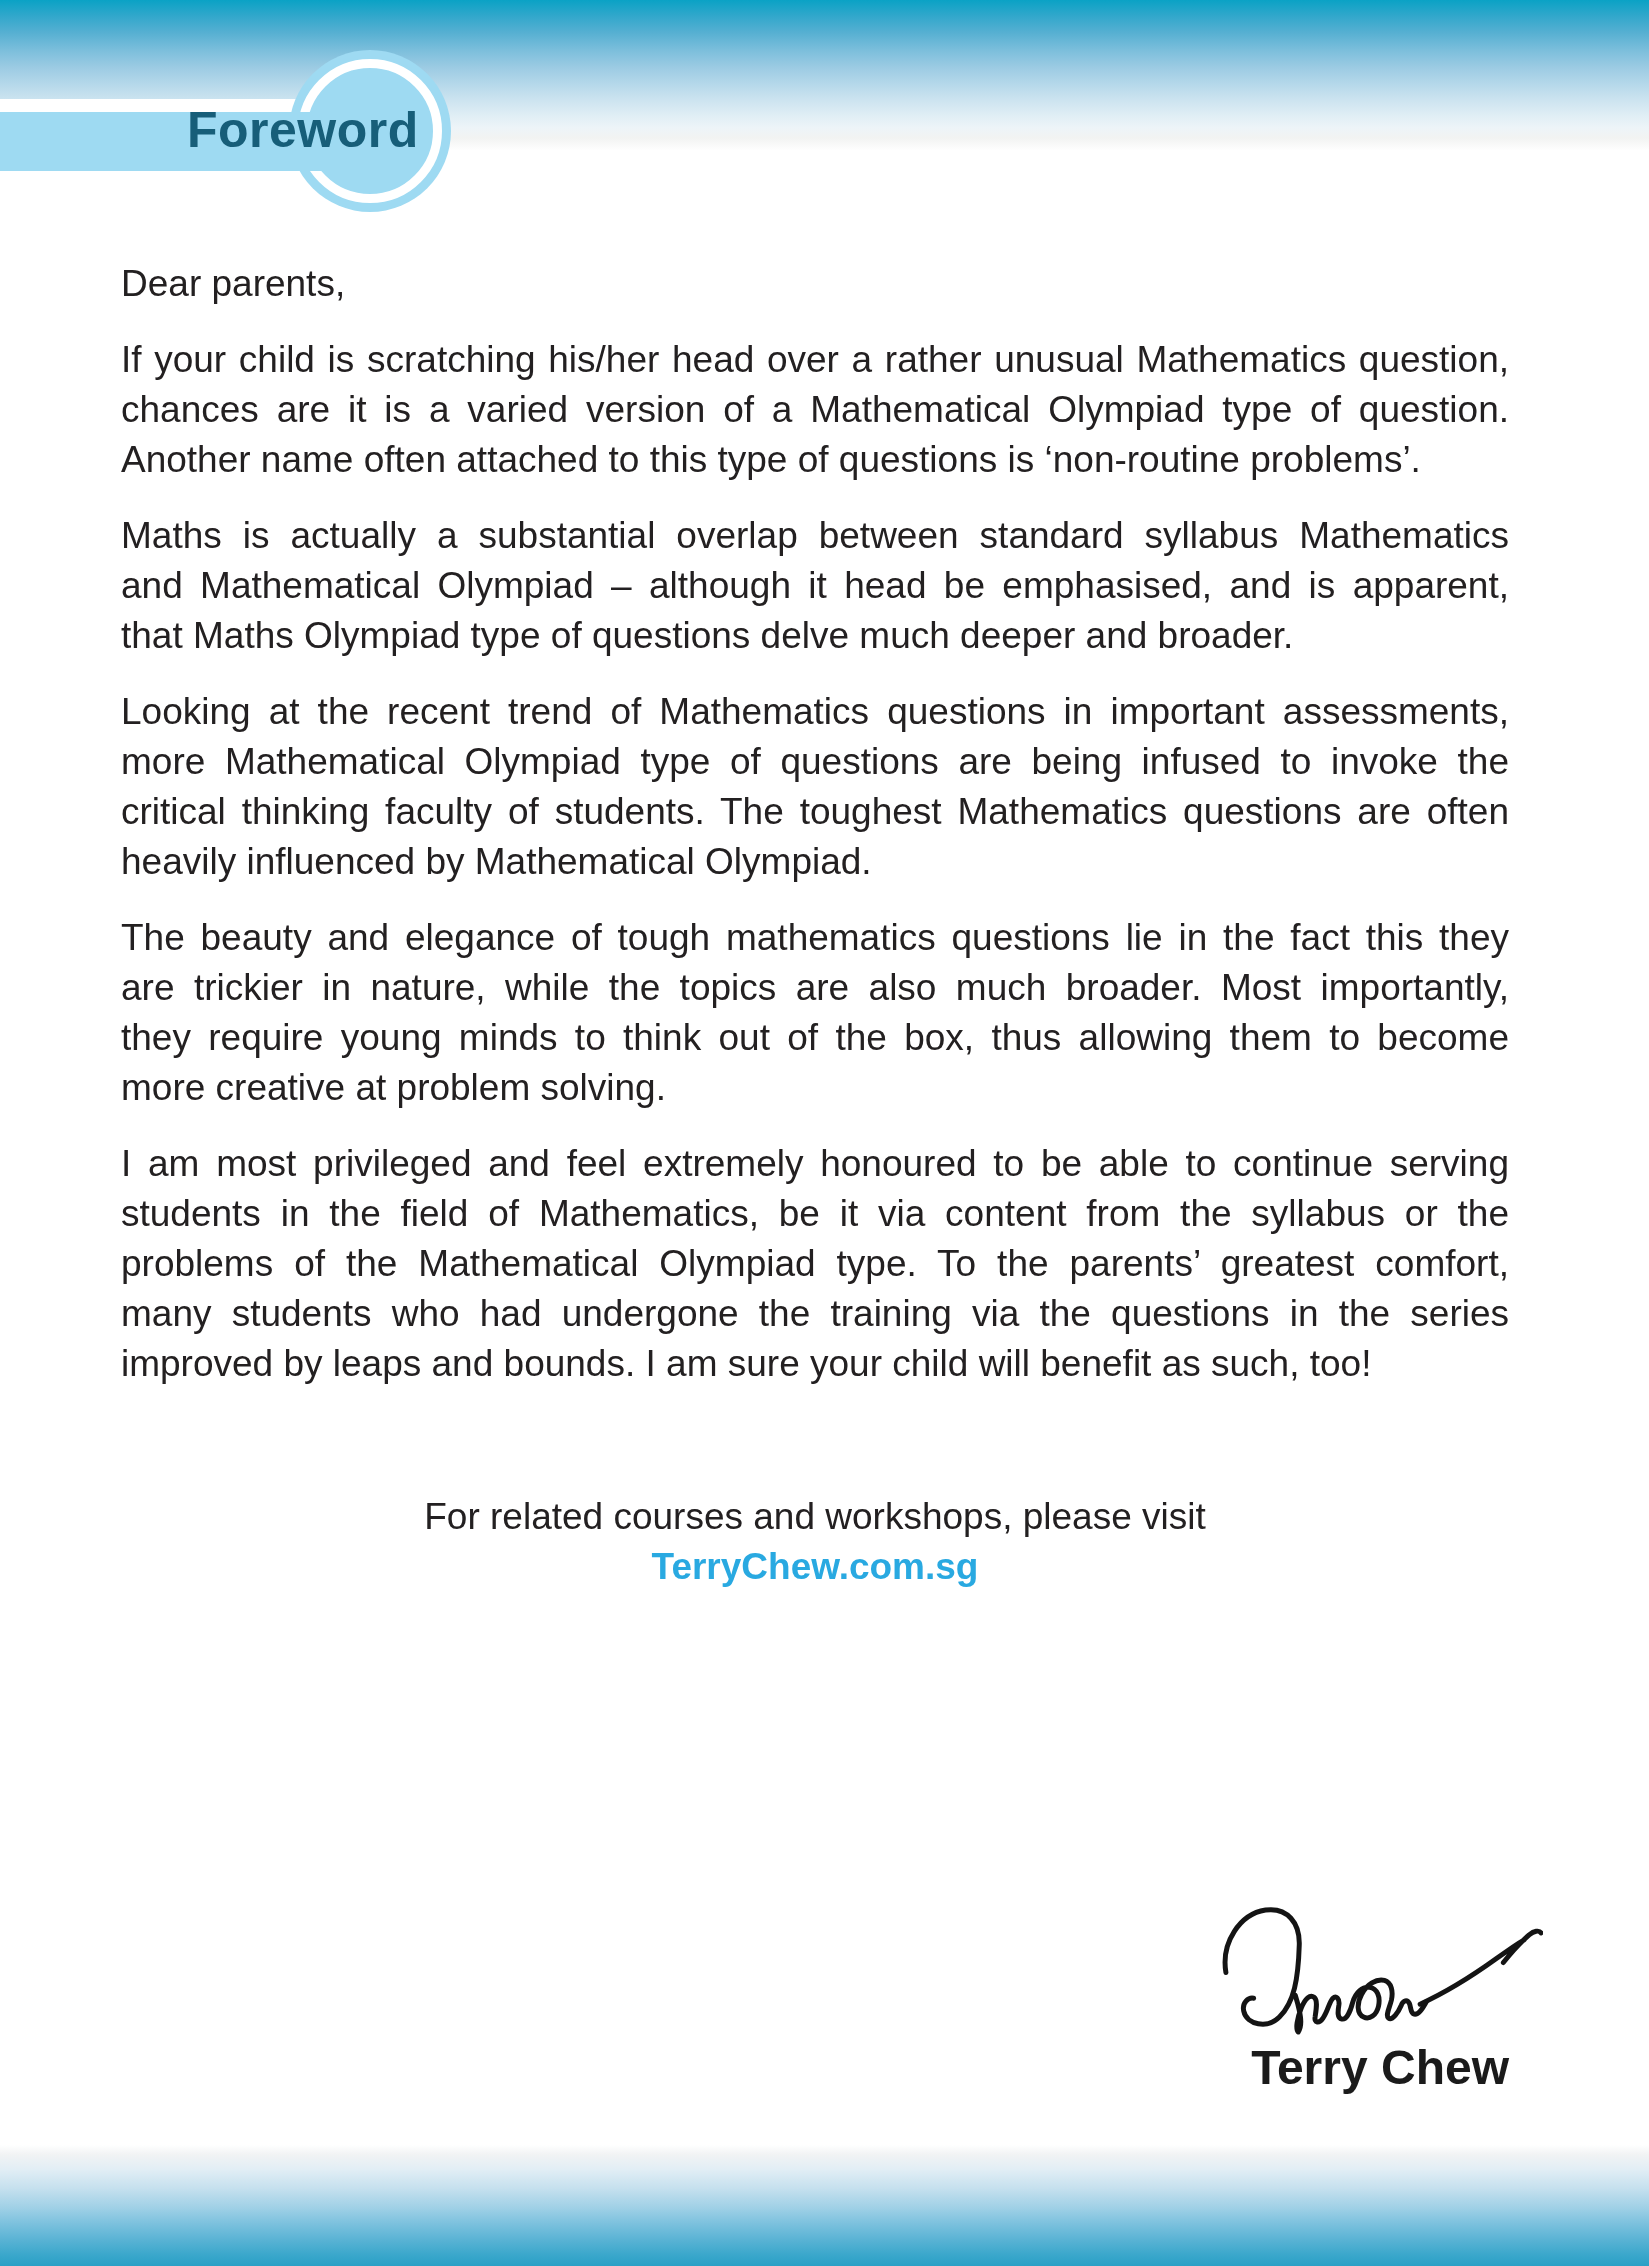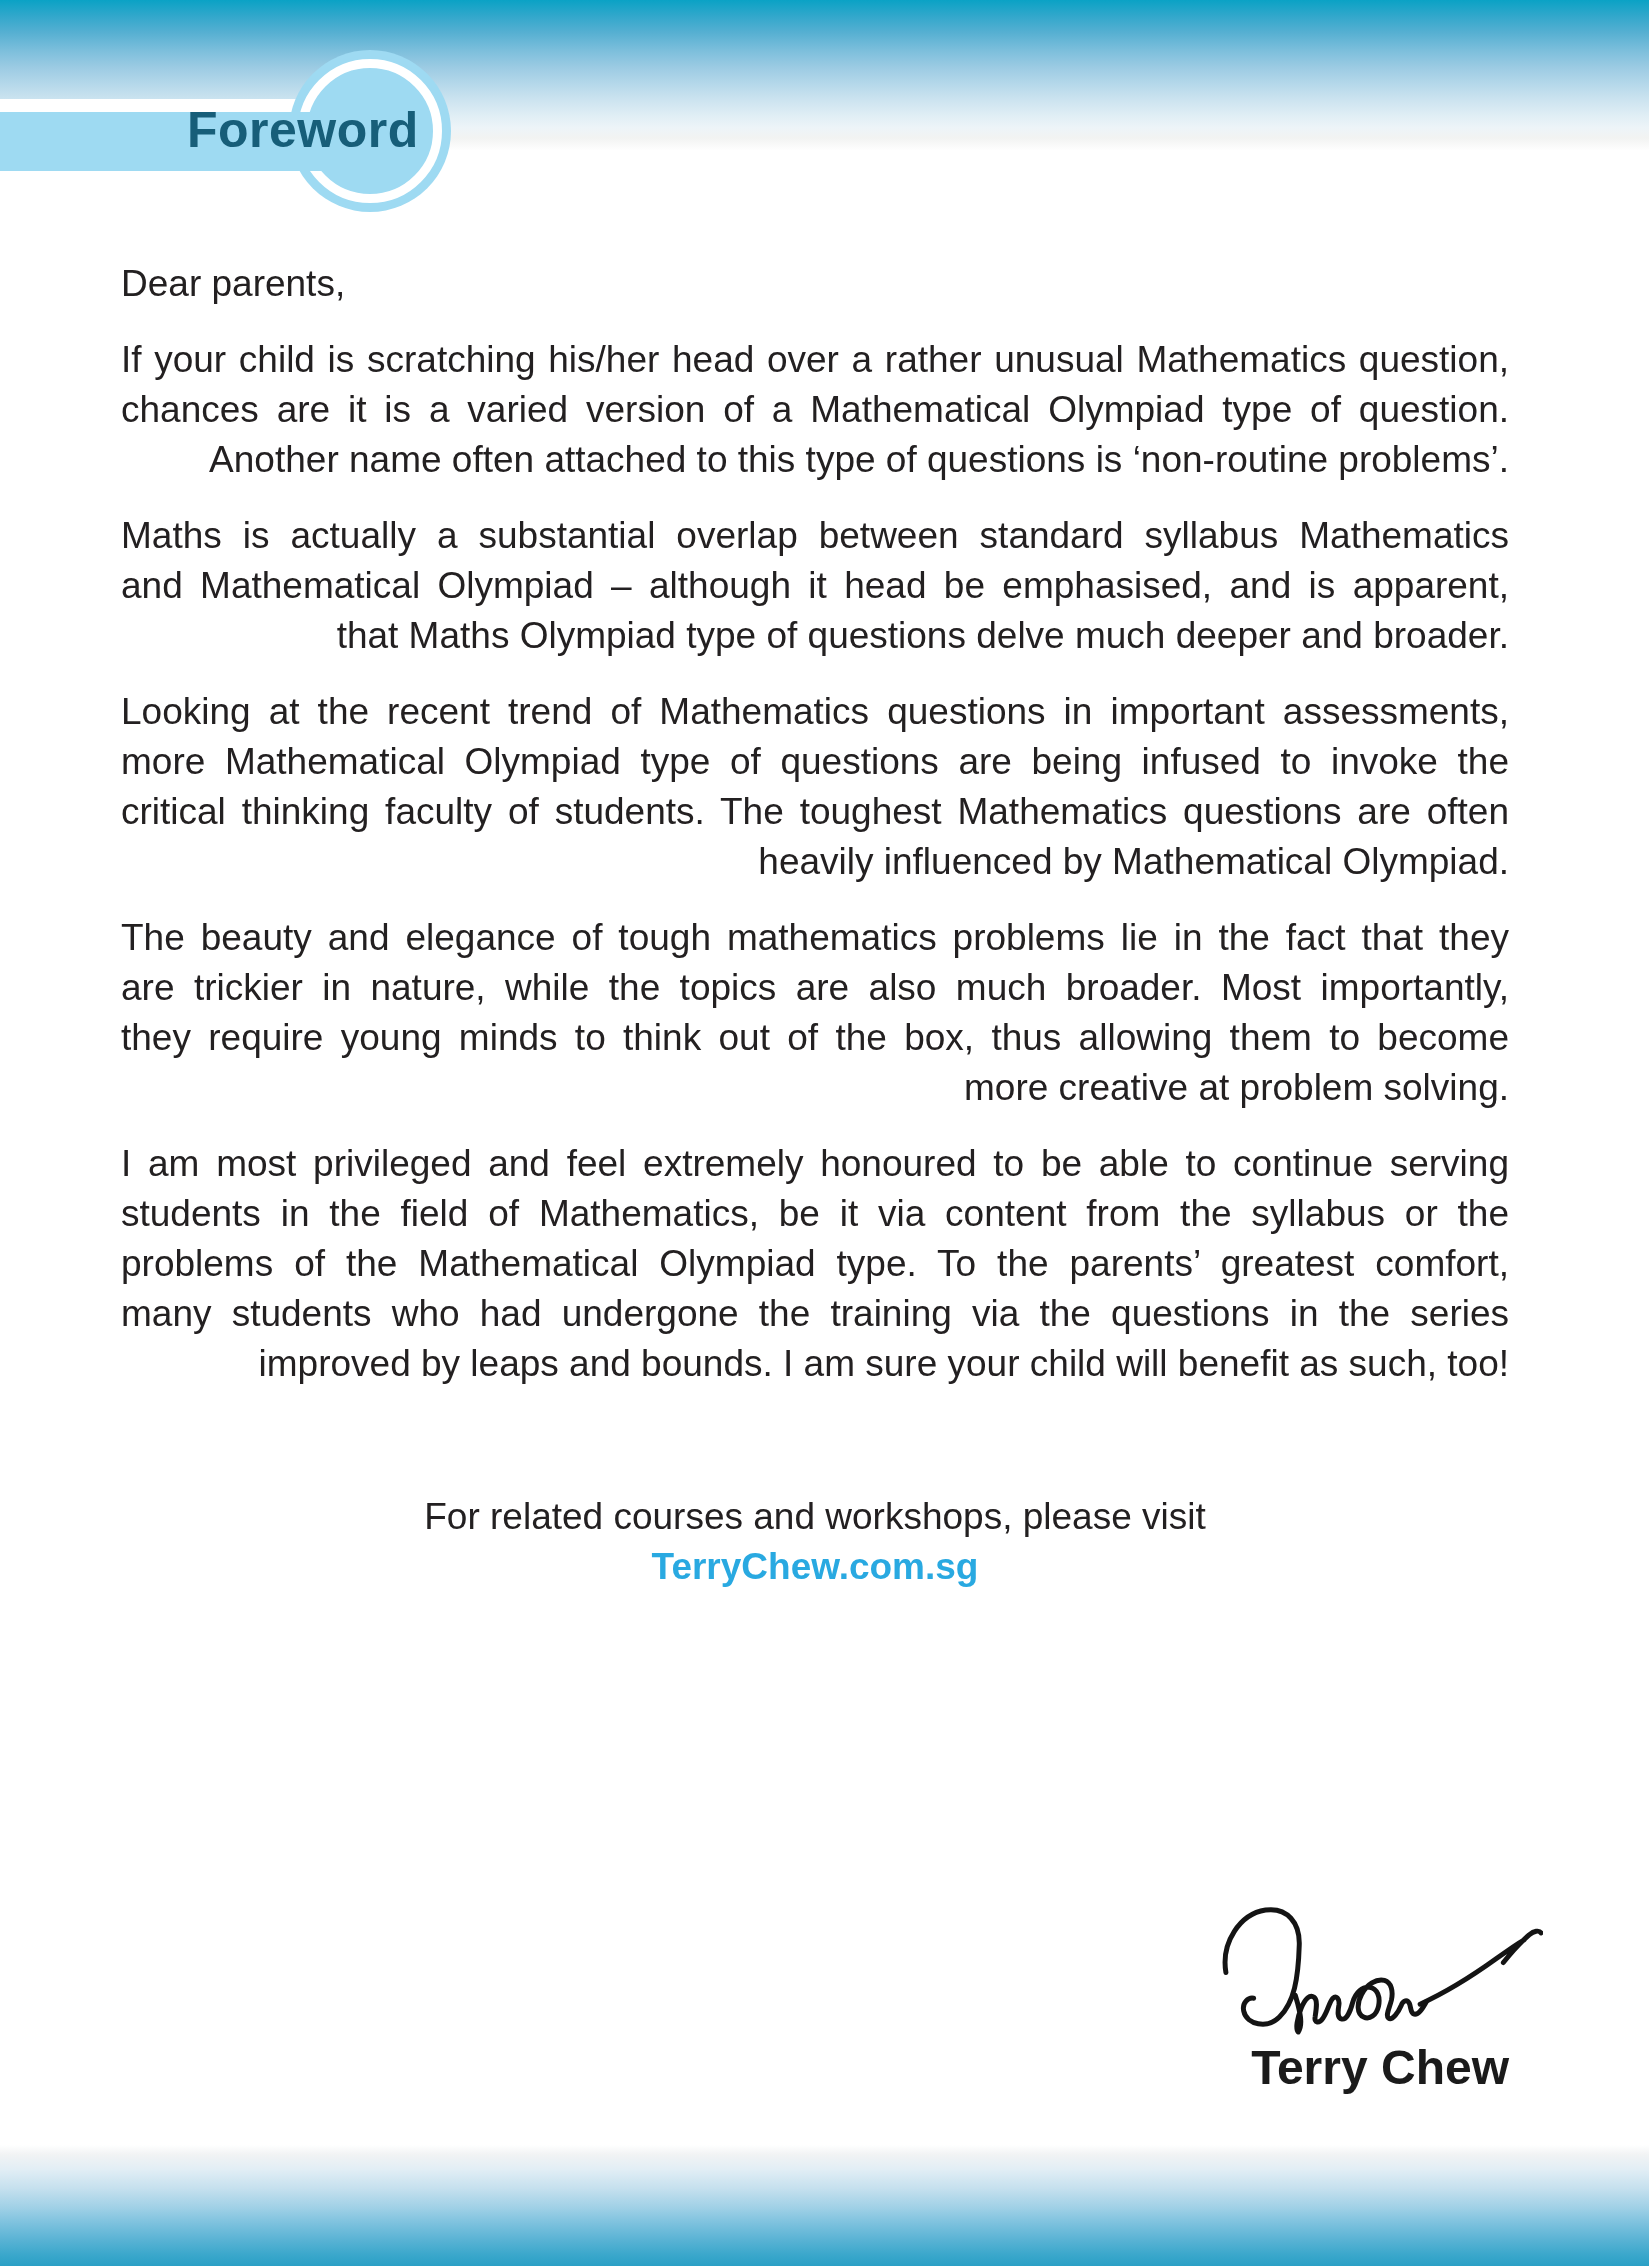--- a/index.html
+++ b/index.html
@@ -42,21 +42,21 @@
   .content {
     position:absolute; top:259px; left:121px; width:1388px;
     font-size:37px; line-height:50px;
   }
   .salutation { height:50px; }
   .para { margin-top:26px; }
   .jline {
     height:50px; overflow:hidden;
     text-align:justify; text-align-last:justify;
   }
-  .jline.lastline { text-align:right; text-align-last:auto; }
+  .jline.lastline { text-align:left; text-align-last:auto; }
 
   .cta { margin-top:103px; text-align:center; }
   .cta-text { height:50px; line-height:50px; }
   .cta-link {
     display:inline-block; height:50px; line-height:50px;
     font-weight:bold; color:#29a9e1; cursor:pointer;
   }
 
   
   .sig-svg { position:absolute; top:1899px; left:1216px; }
@@ -101,21 +101,21 @@
           <div class="jline">and Mathematical Olympiad – although it head be emphasised, and is apparent,</div>
           <div class="jline lastline">that Maths Olympiad type of questions delve much deeper and broader.</div>
         </div>
         <div class="para">
           <div class="jline">Looking at the recent trend of Mathematics questions in important assessments,</div>
           <div class="jline">more Mathematical Olympiad type of questions are being infused to invoke the</div>
           <div class="jline">critical thinking faculty of students. The toughest Mathematics questions are often</div>
           <div class="jline lastline">heavily influenced by Mathematical Olympiad.</div>
         </div>
         <div class="para">
-          <div class="jline">The beauty and elegance of tough mathematics problems lie in the fact that they</div>
+          <div class="jline">The beauty and elegance of tough mathematics questions lie in the fact this they</div>
           <div class="jline">are trickier in nature, while the topics are also much broader. Most importantly,</div>
           <div class="jline">they require young minds to think out of the box, thus allowing them to become</div>
           <div class="jline lastline">more creative at problem solving.</div>
         </div>
         <div class="para">
           <div class="jline">I am most privileged and feel extremely honoured to be able to continue serving</div>
           <div class="jline">students in the field of Mathematics, be it via content from the syllabus or the</div>
           <div class="jline">problems of the Mathematical Olympiad type. To the parents’ greatest comfort,</div>
           <div class="jline">many students who had undergone the training via the questions in the series</div>
           <div class="jline lastline">improved by leaps and bounds. I am sure your child will benefit as such, too!</div>

